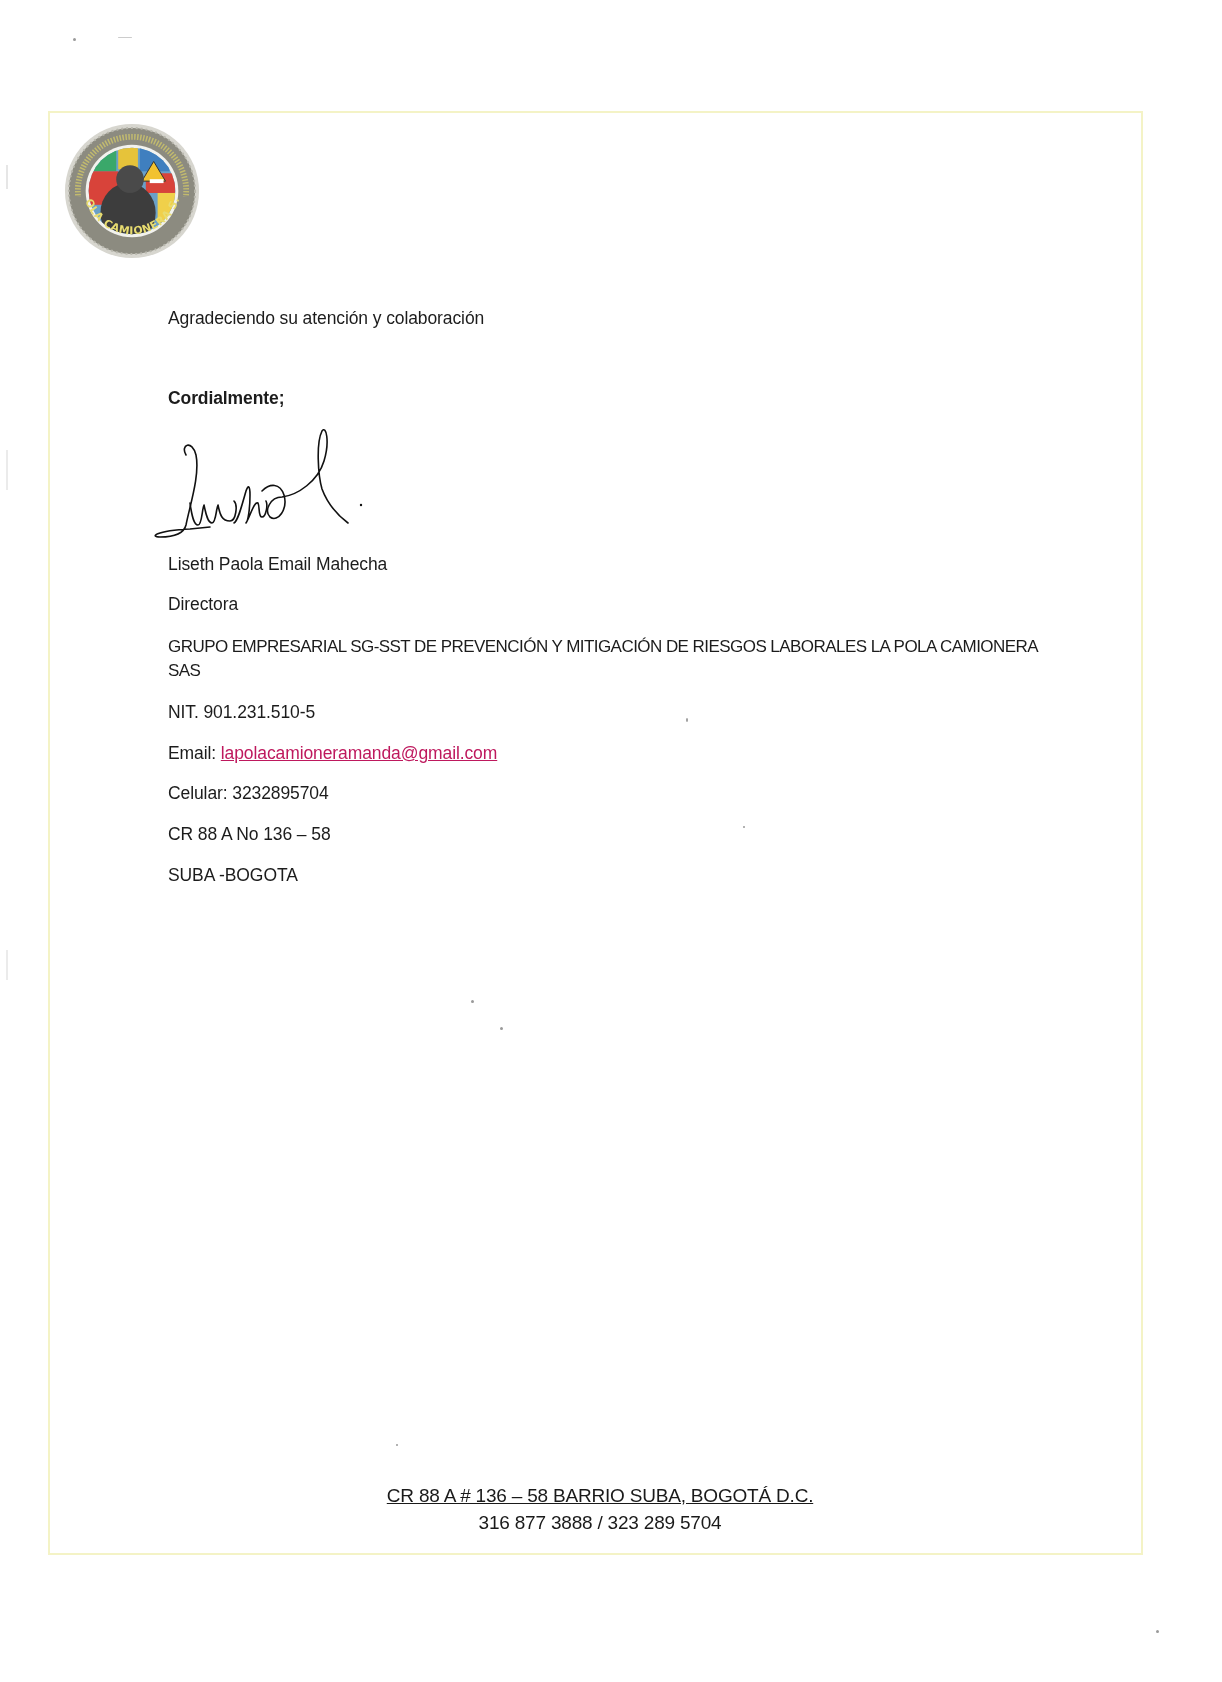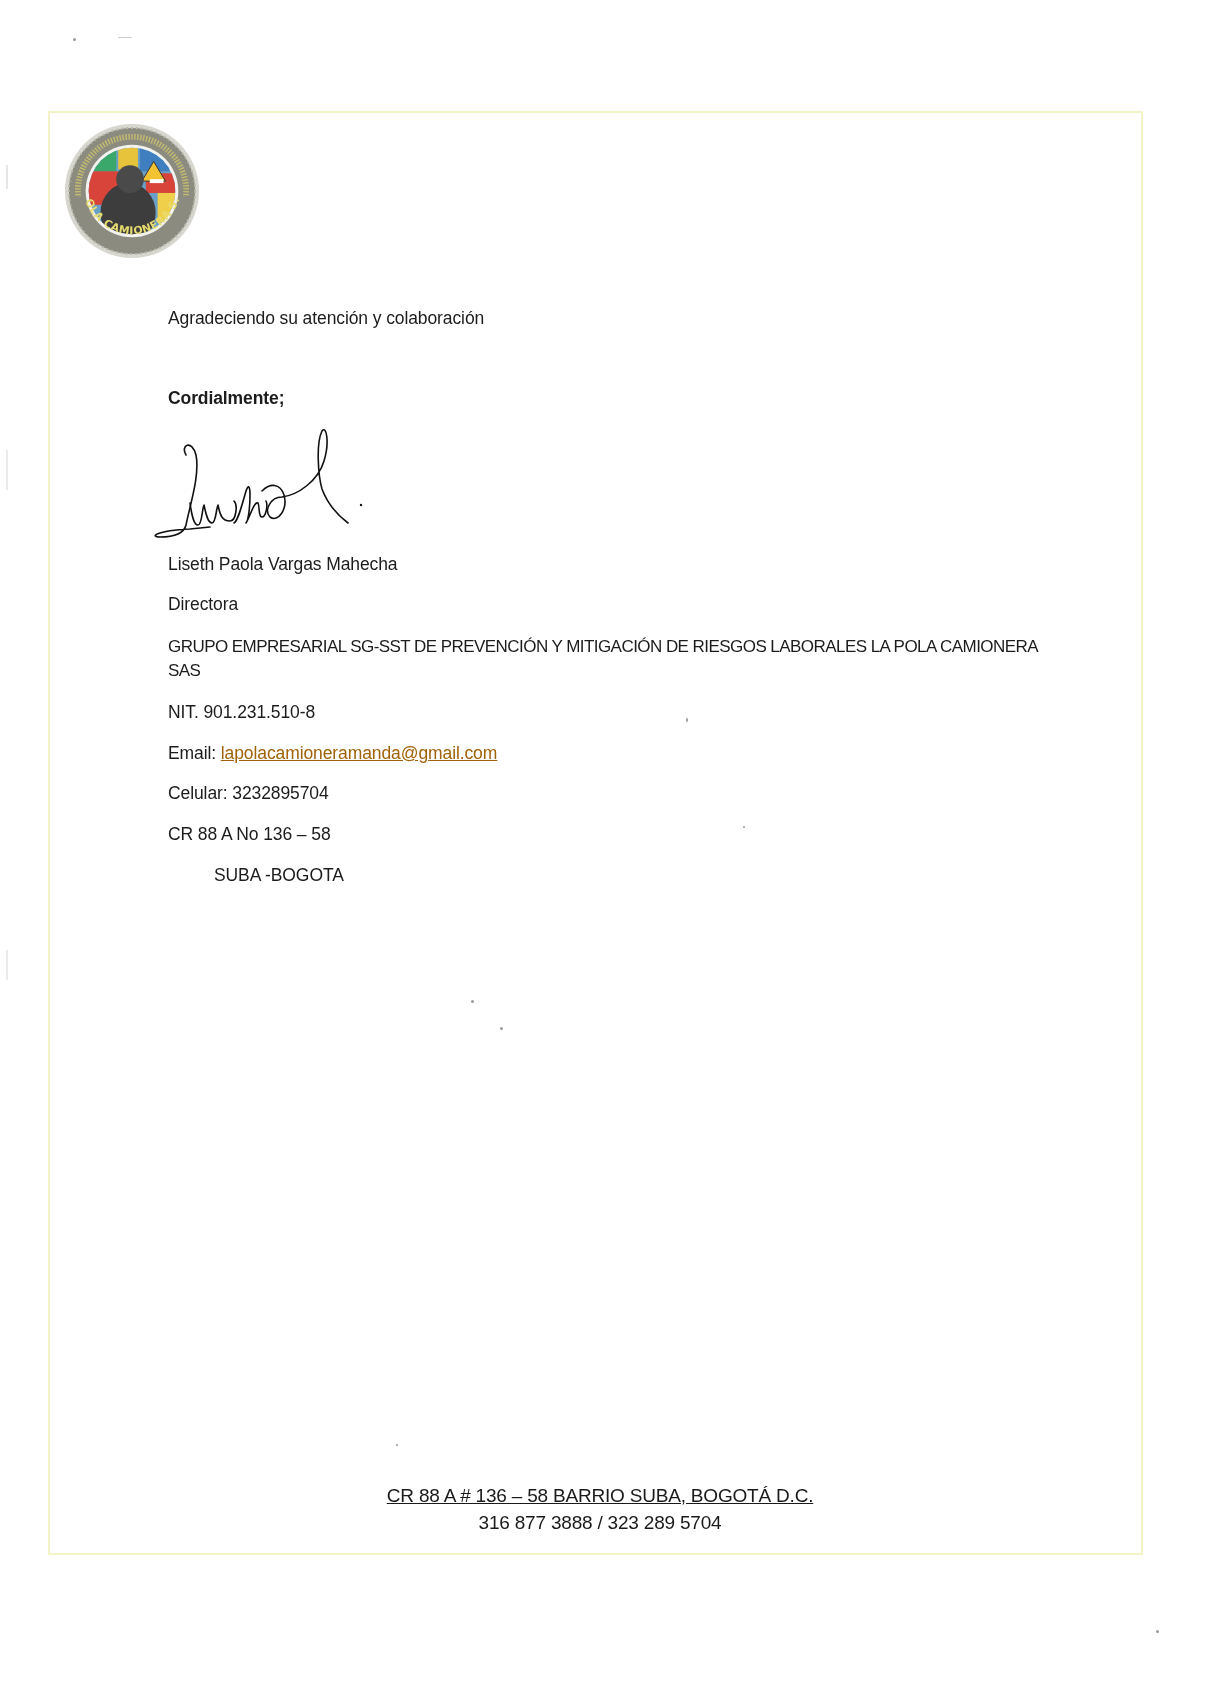--- a/index.html
+++ b/index.html
@@ -41,21 +41,21 @@
       letter-spacing: -0.1px;
     }
     .text.company {
       font-size: 17px;
       letter-spacing: -0.55px;
       white-space: normal;
       width: 880px;
       line-height: 24px;
     }
     .email-link {
-      color: #a16207;
+      color: #be185d;
       text-decoration: underline;
     }
     .signature {
       position: absolute;
       left: 150px;
       top: 425px;
       width: 270px;
       height: 130px;
     }
     .footer {
@@ -117,37 +117,37 @@
 <svg class="signature" viewBox="0 0 270 130">
   <g fill="none" stroke="#111" stroke-width="1.6" stroke-linecap="round" stroke-linejoin="round">
     <path d="M 36 30 C 30 20, 42 14, 46 30 C 50 50, 40 80, 36 100 C 34 108, 26 112, 10 112 C 0 112, 4 106, 40 104 L 60 102"></path>
     <path d="M 40 78 C 42 92, 44 100, 48 100 C 52 100, 52 84, 54 80 C 56 90, 58 98, 62 98 C 66 98, 66 84, 68 80 C 70 90, 72 96, 80 96 C 86 96, 88 80, 84 76"></path>
     <path d="M 84 98 C 88 96, 92 80, 96 66 C 98 60, 100 60, 100 70 C 100 84, 98 96, 96 98 C 100 92, 104 76, 108 78 C 110 82, 108 92, 112 92 C 116 92, 118 80, 116 76"></path>
     <path d="M 112 66 C 120 58, 130 58, 134 70 C 138 84, 128 98, 120 92 C 114 86, 120 72, 132 72 C 148 70, 168 56, 174 36 C 180 16, 176 0, 172 6 C 166 18, 168 50, 172 64 C 178 80, 190 92, 198 98"></path>
   </g>
   <circle cx="211" cy="80" r="1.2" fill="#111"></circle>
 </svg>
 
-<div class="text" style="top:553px;">Liseth Paola Vargas Mahecha</div>
+<div class="text" style="top:553px;">Liseth Paola Email Mahecha</div>
 
 <div class="text" style="top:593px;text-align:right;">Directora</div>
 
 <div class="text company" style="top:635px;">GRUPO EMPRESARIAL SG-SST DE PREVENCIÓN Y MITIGACIÓN DE RIESGOS LABORALES LA POLA CAMIONERA SAS</div>
 
-<div class="text" style="top:701px;">NIT. 901.231.510-8</div>
+<div class="text" style="top:701px;">NIT. 901.231.510-5</div>
 
 <div class="text" style="top:742px;">
   <span>Email: </span><a class="email-link" href="#">lapolacamioneramanda@gmail.com</a>
 </div>
 
 <div class="text" style="top:782px;">Celular: 3232895704</div>
 
 <div class="text" style="top:823px;">CR 88 A No 136 – 58</div>
 
-<div class="text" style="top:864px;margin-left:46px;">SUBA -BOGOTA</div>
+<div class="text" style="top:864px;">SUBA -BOGOTA</div>
 
 <div class="footer" style="top:1482px;text-decoration:underline;">CR 88 A # 136 – 58 BARRIO SUBA, BOGOTÁ D.C.</div>
 <div class="footer" style="top:1509px;">316 877 3888 / 323 289 5704</div>
 
 <div class="speck" style="left:73px;top:38px;width:3px;height:3px;"></div>
 <div class="speck" style="left:118px;top:37px;width:14px;height:1px;opacity:0.5;border-radius:1px;"></div>
 <div class="speck" style="left:686px;top:718px;width:2px;height:4px;"></div>
 <div class="speck" style="left:743px;top:826px;width:2px;height:2px;"></div>
 <div class="speck" style="left:471px;top:1000px;width:3px;height:3px;"></div>
 <div class="speck" style="left:500px;top:1027px;width:3px;height:3px;"></div>

